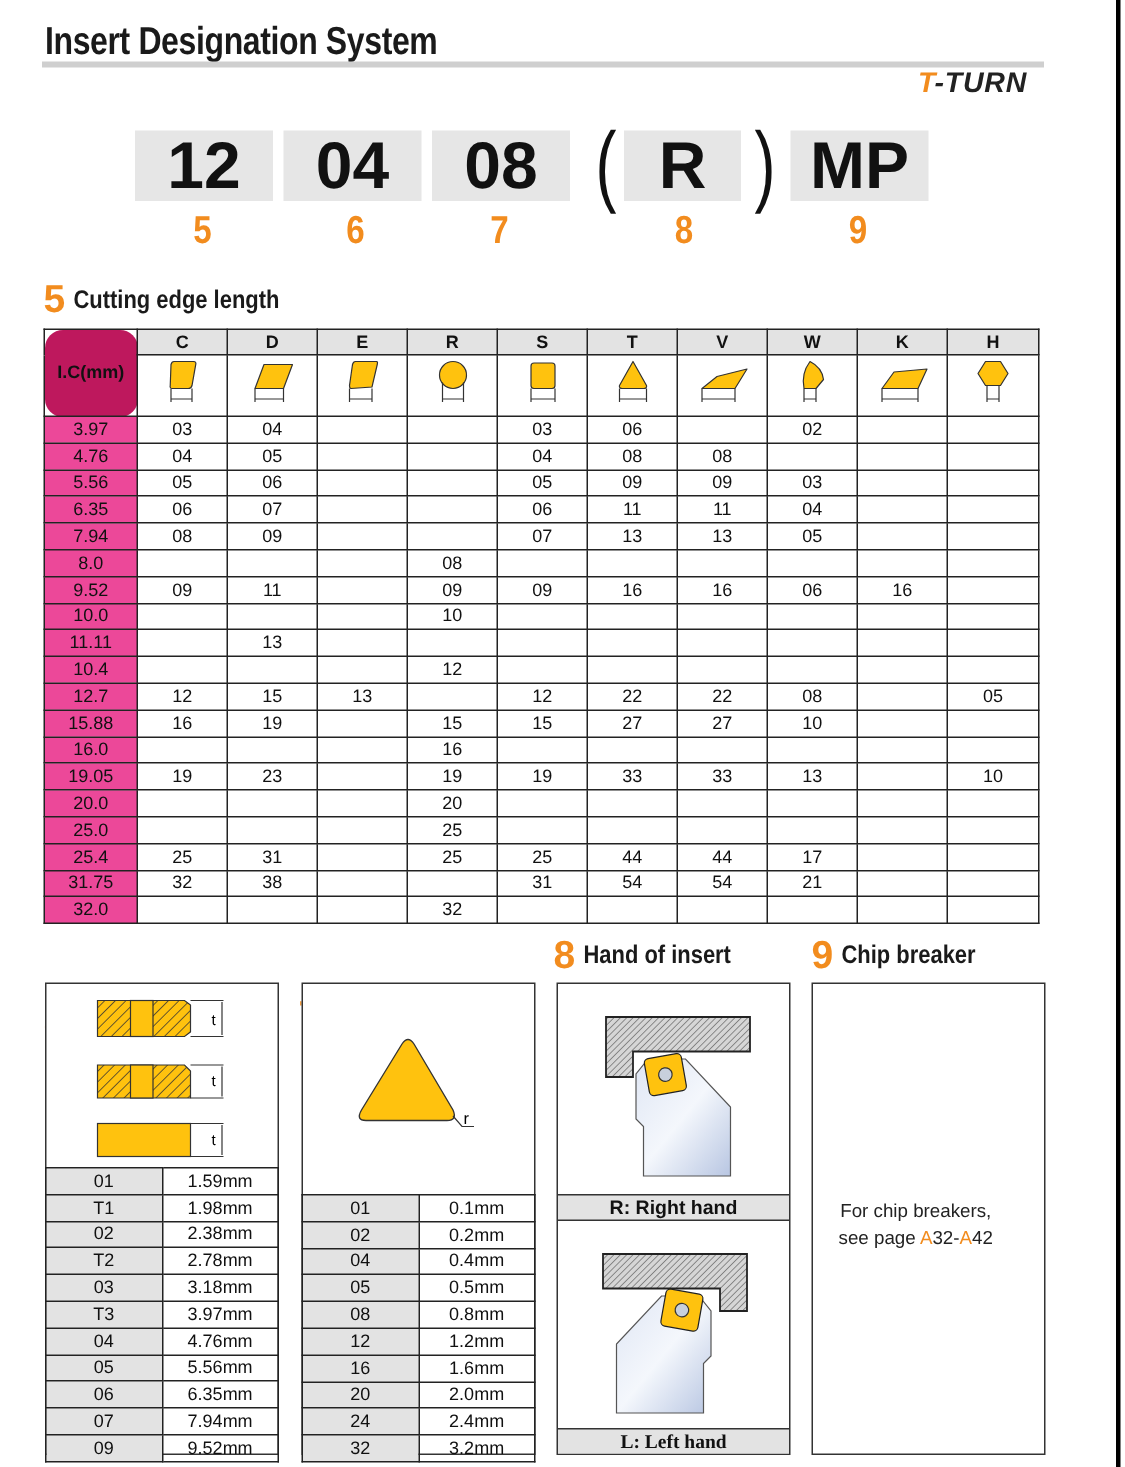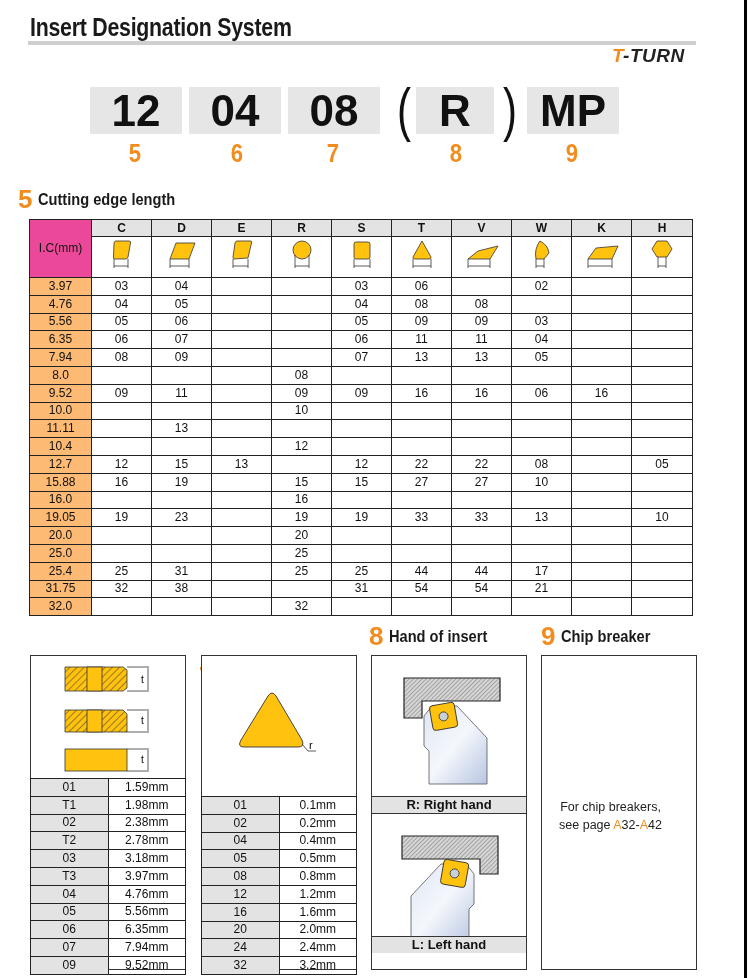--- a/index.html
+++ b/index.html
@@ -14,23 +14,23 @@
   .paren { position:absolute; top:78px; font-size:60px; line-height:64px; color:#111; transform:scaleX(0.7); }
   .code-num { position:absolute; top:138px; font-size:26px; font-weight:bold; color:#f28c1e; text-align:center; transform:scaleX(0.85); }
 
   .sec-title { position:absolute; font-size:17px; font-weight:bold; color:#1a1a1a; white-space:nowrap; }
   .sec-title .num { color:#f28c1e; font-size:26px; vertical-align:-3px; margin-right:6px; }
   .sec-title .txt { display:inline-block; transform:scaleX(0.86); transform-origin:left center; }
 
   table.ce { position:absolute; left:29px; top:219px; border-collapse:collapse; font-size:12px; table-layout:fixed; }
   table.ce td, table.ce th { border:1px solid #222; padding:0; text-align:center; height:16.8px; line-height:15px; font-weight:normal; }
   table.ce th.col { background:#e3e3e3; font-weight:bold; height:16px; font-size:12px; }
-  table.ce td.ic { background:#fdba74; text-align:center; }
+  table.ce td.ic { background:#ec4899; text-align:center; }
   table.ce td.shape { height:40px; }
-  table.ce th.ichead { background:#ec4899; font-weight:normal; font-size:12px; }
+  table.ce th.ichead { background:#be185d; font-weight:bold; font-size:12px;border-radius:12px; }
 
   .box { position:absolute; border:1px solid #333; background:#fff; }
   table.spec { border-collapse:collapse; font-size:12px; width:100%; table-layout:fixed; }
   table.spec td { border:1px solid #222; text-align:center; height:16.8px; line-height:15px; padding:0;margin-left:36px; }
   table.spec td.k { background:#e3e3e3; }
   .hand-label { position:absolute; left:0; right:0; height:16px; background:#e3e3e3; border-top:1px solid #333; border-bottom:1px solid #333; text-align:center; font-weight:bold; font-size:13px; line-height:16px; }
   .chip-note { position:absolute; left:0; right:17px; top:142px; text-align:center; font-size:12.5px; line-height:18px; color:#222; }
   .chip-note .hl { color:#f28c1e; }
 </style>
 </head>
@@ -51,21 +51,21 @@
   <div class="paren" style="left:500px;">)</div>
   <div class="code-box" style="left:527px;width:92px;">MP</div>
 
   <div class="code-num" style="left:120px;width:30px;">5</div>
   <div class="code-num" style="left:222px;width:30px;">6</div>
   <div class="code-num" style="left:318px;width:30px;">7</div>
   <div class="code-num" style="left:441px;width:30px;">8</div>
   <div class="code-num" style="left:557px;width:30px;">9</div>
 </div>
 
-<div class="sec-title" style="left:18px;top:184px;">
+<div class="sec-title" style="left:29px;top:184px;">
   <span class="num">5</span><span class="txt">Cutting edge length</span>
 </div>
 
 <table class="ce">
   <colgroup>
     <col style="width:62px">
       <col style="width:60px">
       <col style="width:60px">
       <col style="width:60px">
       <col style="width:60px">
@@ -547,21 +547,21 @@
   </svg>
   <div class="hand-label" style="top:140px;">R: Right hand</div>
   <svg width="154" height="140" viewBox="0 0 154 140" style="position:absolute;left:0;top:158px;">
     <path d="M30 22 L126 22 L126 60 L108 60 L108 45 L30 45 Z" fill="url(#hatch2)" stroke="#222" stroke-width="1.2"></path>
     <path d="M94 50 L69 50 L39 82 L39 128 L97 128 L97 95 L102 90 L102 60 Z" fill="url(#steel)" stroke="#555" stroke-width="0.8"></path>
     <g transform="rotate(10 83 60)">
       <rect x="70" y="47" width="25" height="25" rx="3" fill="#ffc20e" stroke="#222" stroke-width="0.8"></rect>
       <circle cx="82.5" cy="59.5" r="4.5" fill="#c8d0dc" stroke="#333" stroke-width="0.8"></circle>
     </g>
   </svg>
-  <div class="hand-label" style="top:280px;border-bottom:none;">L: Left hand</div>
+  <div class="hand-label" style="top:296px;border-bottom:none;font-family:Liberation Serif, serif;">L: Left hand</div>
 </div>
 
 <div class="sec-title" style="left:541px;top:621px;">
   <span class="num">9</span><span class="txt">Chip breaker</span>
 </div>
 <div class="box" style="left:541px;top:655px;width:154px;height:313px;">
   <div class="chip-note">
     <div>For chip breakers,</div>
     <div><span>see page </span><span><span class="hl">A</span><span>32-</span><span class="hl">A</span><span>42</span></span></div>
   </div>

